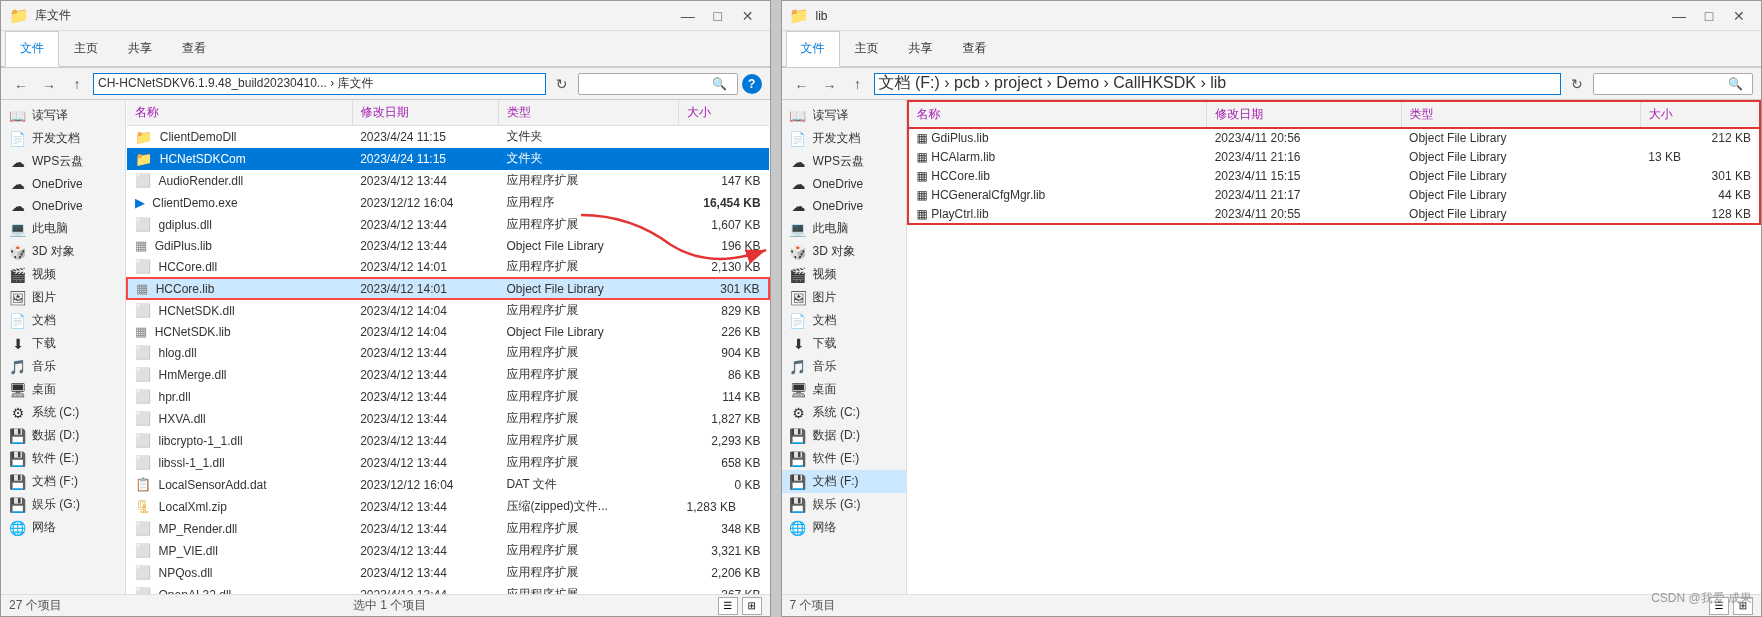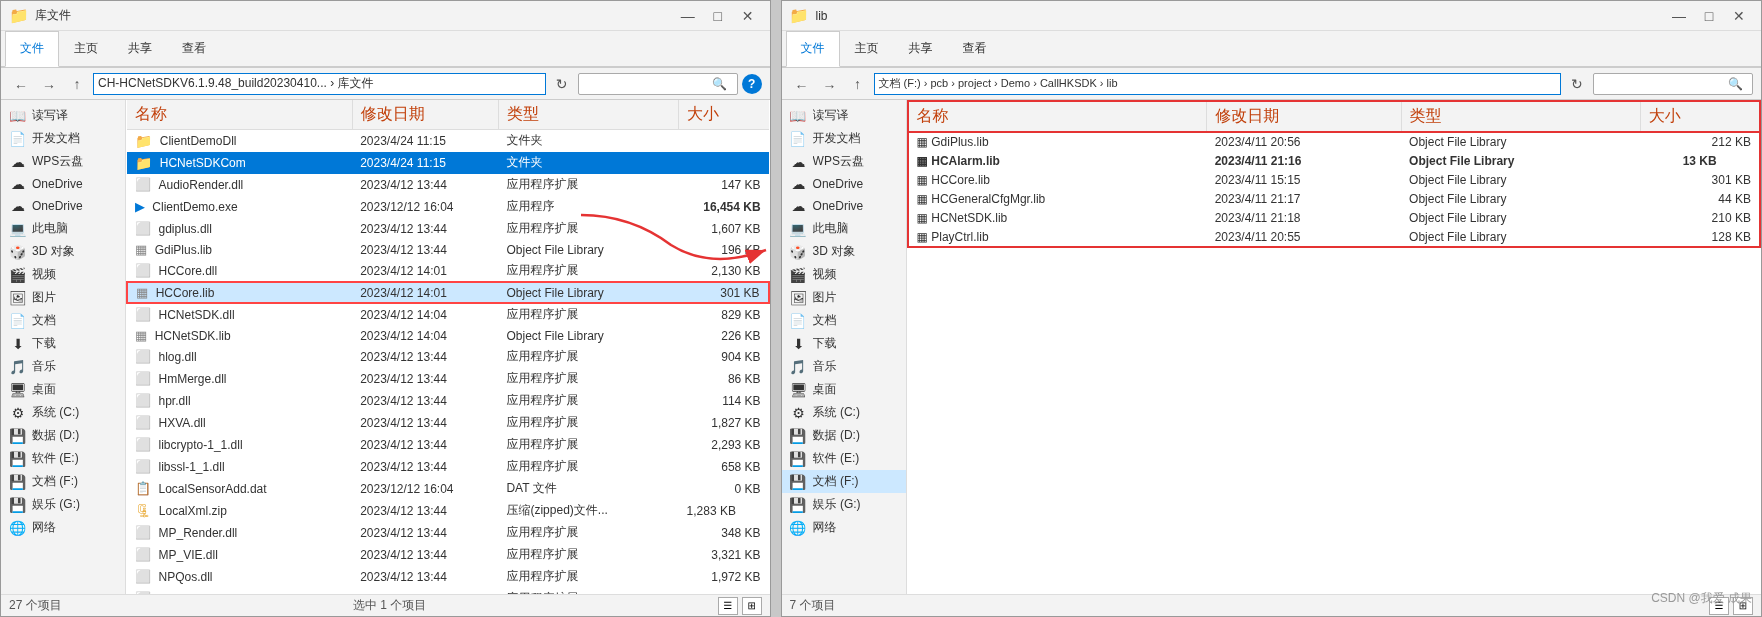--- a/index.html
+++ b/index.html
@@ -190,22 +190,22 @@
 
     .file-table thead tr {
       background: #f3f3f3;
       border-bottom: 1px solid #ddd;
     }
 
     .file-table th {
       text-align: left;
       padding: 4px 8px;
       font-weight: normal;
-      font-size: 16px;
-      color: #c2410c;
+      font-size: 12px;
+      color: #a21caf;
       cursor: pointer;
       border-right: 1px solid #ddd;
       white-space: nowrap;
     }
 
     .file-table th:last-child { border-right: none; }
 
     .file-table td {
       padding: 2px 8px;
       font-size: 12px;
@@ -539,21 +539,21 @@
             <tr>
       <td><span class="file-icon"><span style="color:#555;font-size:13px;">⬜</span>&nbsp;MP_VIE.dll</span></td>
       <td>2023/4/12 13:44</td>
       <td>应用程序扩展</td>
       <td style="text-align:right;">3,321 KB</td>
     </tr>
             <tr>
       <td><span class="file-icon"><span style="color:#555;font-size:13px;">⬜</span>&nbsp;NPQos.dll</span></td>
       <td>2023/4/12 13:44</td>
       <td>应用程序扩展</td>
-      <td style="text-align:right;">1,972 KB</td>
+      <td style="text-align:right;">2,206 KB</td>
     </tr>
             <tr>
       <td><span class="file-icon"><span style="color:#555;font-size:13px;">⬜</span>&nbsp;OpenAL32.dll</span></td>
       <td>2023/4/12 13:44</td>
       <td>应用程序扩展</td>
       <td style="text-align:right;">367 KB</td>
     </tr>
           </tbody>
       </table>
     </div>
@@ -602,21 +602,21 @@
       <div class="ribbon-tab">共享</div>
       <div class="ribbon-tab">查看</div>
     </div>
   </div>
 
   <div class="address-bar">
     <button class="nav-btn">←</button>
     <button class="nav-btn">→</button>
     <button class="nav-btn">↑</button>
     <div class="breadcrumb-area">
-      <span style="font-size:11px; color:#333;">文档 (F:) › pcb › project › Demo › CallHKSDK › lib</span>
+      <span style="font-size:16px; color:#333;">文档 (F:) › pcb › project › Demo › CallHKSDK › lib</span>
     </div>
     <button class="nav-btn">↻</button>
     <div class="search-box">
       <input type="text" style="font-size: 12px; width: 130px; border: none; outline: none;">
       <span>🔍</span>
     </div>
   </div>
 
   <div class="main-content">
 
@@ -709,43 +709,37 @@
             <th class="col-size">大小</th>
           </tr>
         </thead>
         <tbody id="right-tbody">
         <tr style="border-top: 2px solid rgb(229, 51, 51); border-left: 2px solid rgb(229, 51, 51); border-right: 2px solid rgb(229, 51, 51);">
       <td><span class="file-icon">▦&nbsp;GdiPlus.lib</span></td>
       <td>2023/4/11 20:56</td>
       <td>Object File Library</td>
       <td style="text-align:right;">212 KB</td>
     </tr>
-            <tr style="border-left: 2px solid rgb(229, 51, 51); border-right: 2px solid rgb(229, 51, 51); font-weight: bold;">
+            <tr style="border-left: 2px solid rgb(229, 51, 51); border-right: 2px solid rgb(229, 51, 51);">
       <td><span class="file-icon">▦&nbsp;HCAlarm.lib</span></td>
       <td>2023/4/11 21:16</td>
       <td>Object File Library</td>
-      <td style="text-align:center;">13 KB</td>
+      <td style="text-align:left;">13 KB</td>
     </tr>
             <tr style="border-left: 2px solid rgb(229, 51, 51); border-right: 2px solid rgb(229, 51, 51);">
       <td><span class="file-icon">▦&nbsp;HCCore.lib</span></td>
       <td>2023/4/11 15:15</td>
       <td>Object File Library</td>
       <td style="text-align:right;">301 KB</td>
     </tr>
             <tr style="border-left: 2px solid rgb(229, 51, 51); border-right: 2px solid rgb(229, 51, 51); padding-left: 16px;">
       <td><span class="file-icon">▦&nbsp;HCGeneralCfgMgr.lib</span></td>
       <td>2023/4/11 21:17</td>
       <td>Object File Library</td>
       <td style="text-align:right;">44 KB</td>
-    </tr>
-            <tr style="border-left: 2px solid rgb(229, 51, 51); border-right: 2px solid rgb(229, 51, 51);">
-      <td><span class="file-icon">▦&nbsp;HCNetSDK.lib</span></td>
-      <td>2023/4/11 21:18</td>
-      <td>Object File Library</td>
-      <td style="text-align:right;">210 KB</td>
     </tr>
             <tr style="border-bottom: 2px solid rgb(229, 51, 51); border-left: 2px solid rgb(229, 51, 51); border-right: 2px solid rgb(229, 51, 51);">
       <td><span class="file-icon">▦&nbsp;PlayCtrl.lib</span></td>
       <td>2023/4/11 20:55</td>
       <td>Object File Library</td>
       <td style="text-align:right;">128 KB</td>
     </tr>
           </tbody>
       </table>
     </div>

